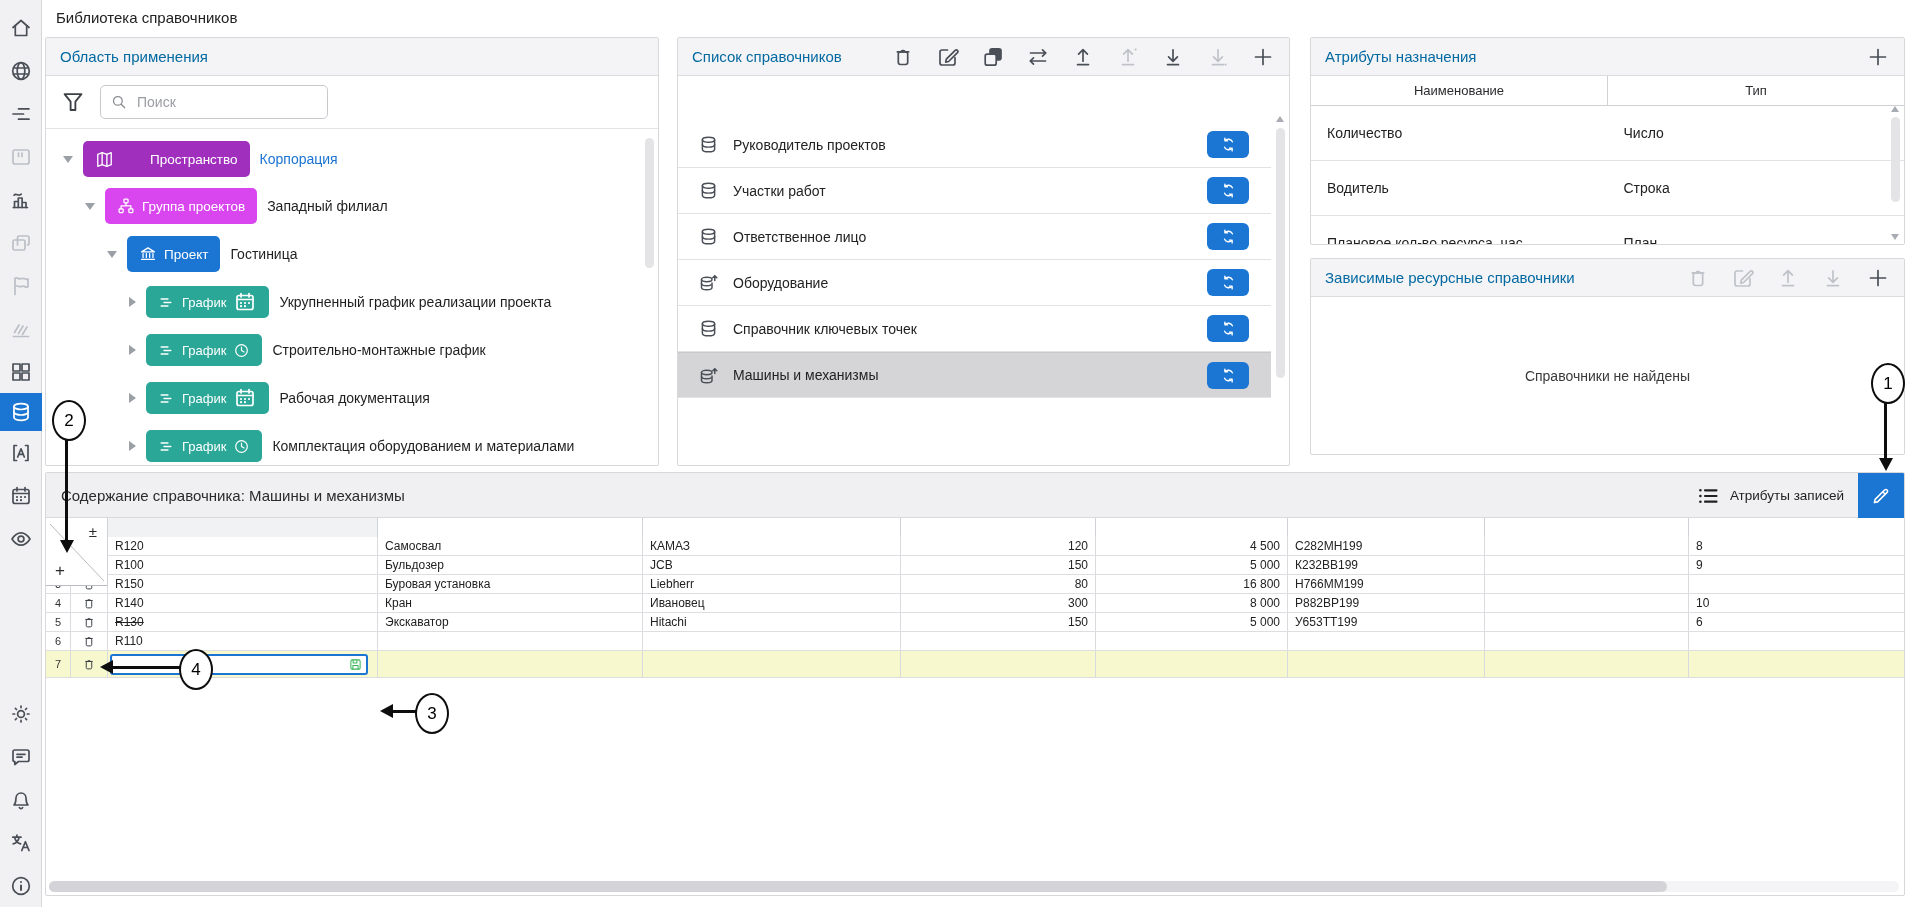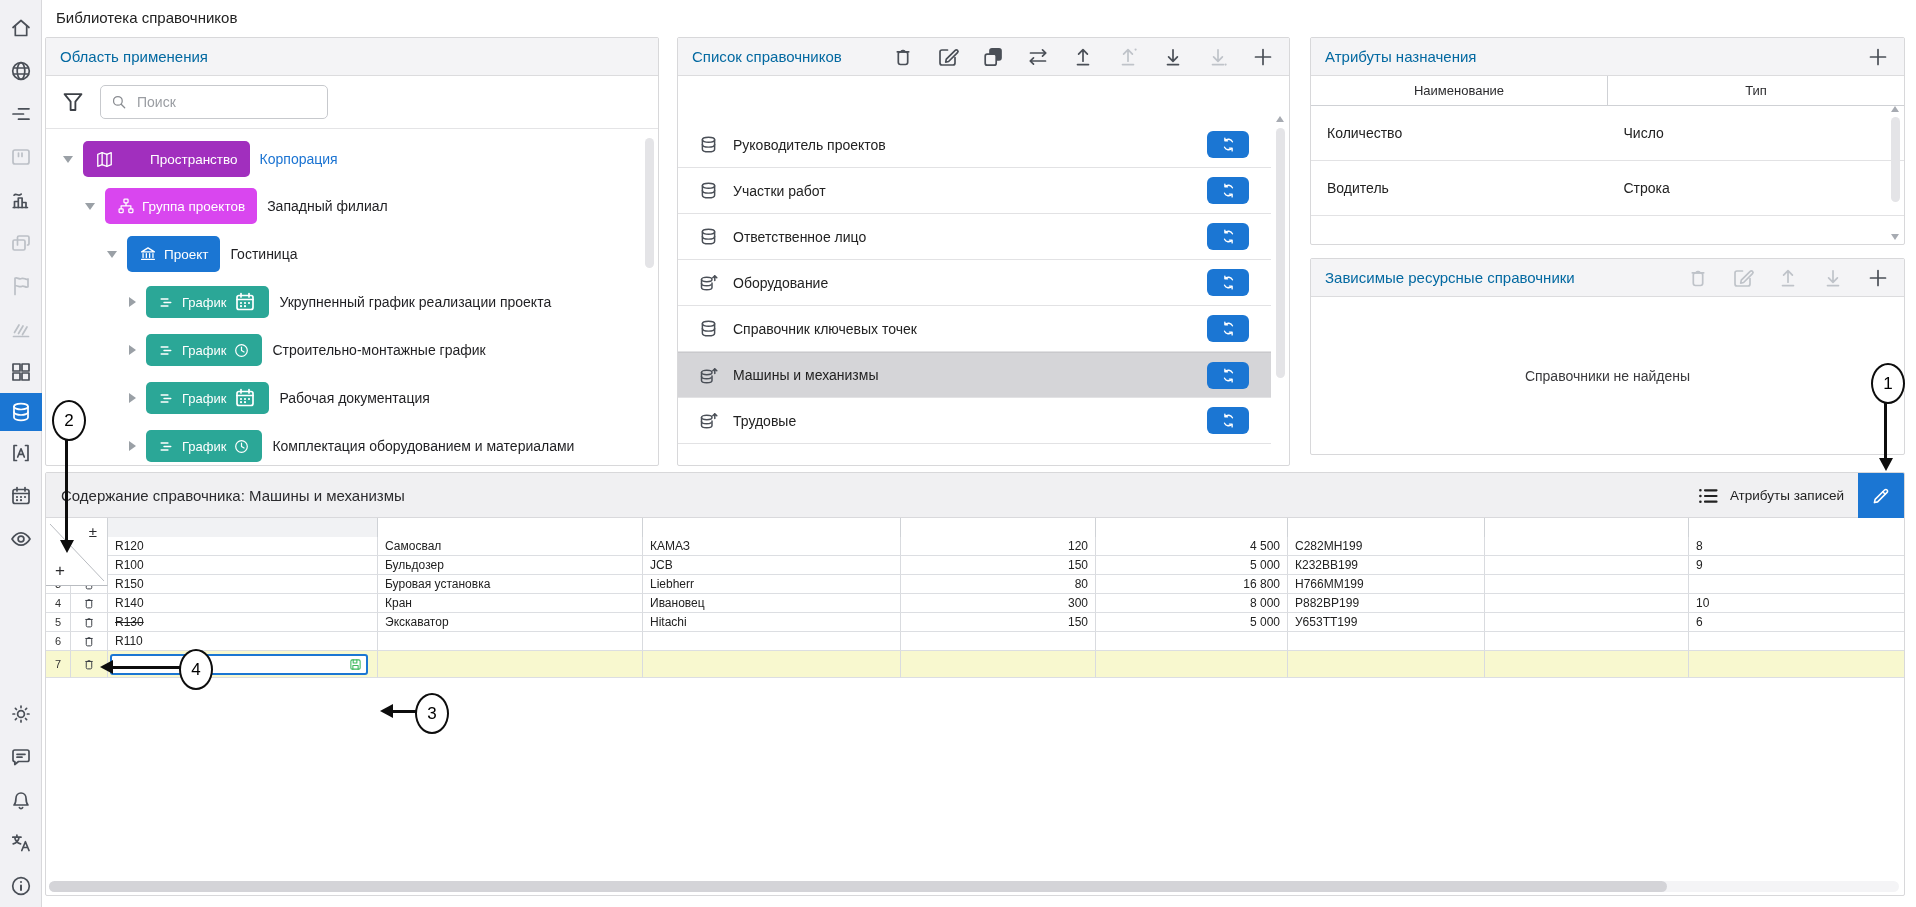--- a/index.html
+++ b/index.html
@@ -565,39 +565,20 @@
           <span class="ref-label">Машины и механизмы</span>
           <span class="sync-btn">
             <span class="icon">
               <svg width="19" height="19" viewBox="0 0 24 24" fill="none" stroke="currentColor" stroke-width="1.7" stroke-linecap="round" stroke-linejoin="round">
                 <path d="M17 8.6 A5.8 5.8 0 0 0 7.6 7.1 M7.4 3.9 V7.4 H10.9"></path>
                 <path d="M7 15.4 A5.8 5.8 0 0 0 16.4 16.9 M16.6 20.1 V16.6 H13.1"></path>
               </svg>
             </span>
           </span>
         </div>
-        <div class="ref-row" style="top: 322px;">
-          <span class="icon ref-ic">
-            <svg width="21" height="21" viewBox="0 0 24 24" fill="none" stroke="currentColor" stroke-width="1.7" stroke-linecap="round" stroke-linejoin="round">
-              <ellipse cx="10" cy="8.6" rx="6" ry="2.5"></ellipse>
-              <path d="M4 8.6 V17.6 C4 19 6.7 20.2 10 20.2 C13.3 20.2 16 19 16 17.6 V12.5"></path>
-              <path d="M4 13.1 C4 14.5 6.7 15.7 10 15.7 C12 15.7 13.8 15.3 14.9 14.6"></path>
-              <path d="M19.2 9.8 V4.4 M16.9 6.6 L19.2 4.2 L21.5 6.6"></path>
-            </svg>
-          </span>
-          <span class="ref-label">Трудовые</span>
-          <span class="sync-btn">
-            <span class="icon">
-              <svg width="19" height="19" viewBox="0 0 24 24" fill="none" stroke="currentColor" stroke-width="1.7" stroke-linecap="round" stroke-linejoin="round">
-                <path d="M17 8.6 A5.8 5.8 0 0 0 7.6 7.1 M7.4 3.9 V7.4 H10.9"></path>
-                <path d="M7 15.4 A5.8 5.8 0 0 0 16.4 16.9 M16.6 20.1 V16.6 H13.1"></path>
-              </svg>
-            </span>
-          </span>
-        </div>
       </div>
     <div class="vscroll" style="top:78px;height:378px;">
       <div class="sarr up" style="top:0;"></div>
       <div class="vthumb" style="top:12px;height:250px;"></div>
 
     </div>
   </section>
 
   <section class="panel" id="panel-attrs">
     <div class="panel-header">
@@ -615,20 +596,24 @@
       <div>Тип</div>
     </div>
     <div id="attr-rows">
         <div class="attr-row">
           <div>Количество</div>
           <div>Число</div>
         </div>
         <div class="attr-row">
           <div>Водитель</div>
           <div>Строка</div>
+        </div>
+        <div class="attr-row">
+          <div>Плановое кол-во ресурса, час</div>
+          <div>План</div>
         </div>
       </div>
     <div class="vscroll" style="top:68px;height:135px;">
       <div class="sarr up" style="top:0;"></div>
       <div class="vthumb" style="top:11px;height:85px;"></div>
       <div class="sarr down" style="bottom:1px;"></div>
     </div>
   </section>
 
   <section class="panel" id="panel-deps">

